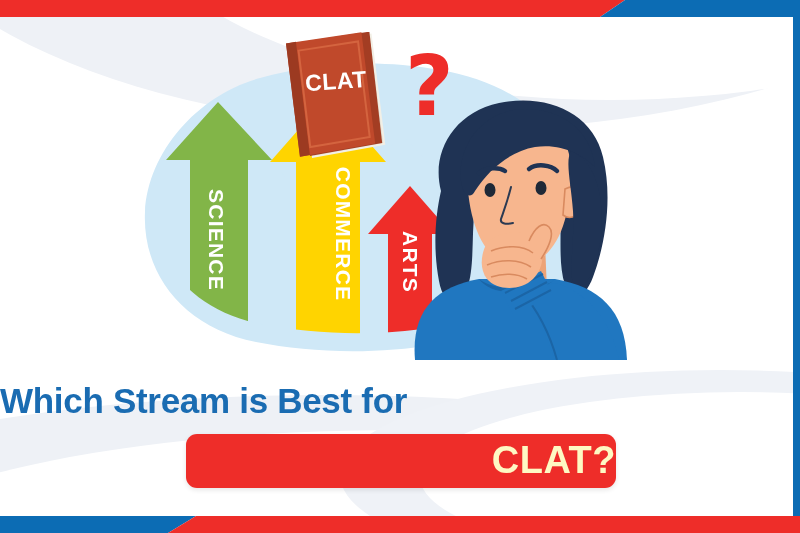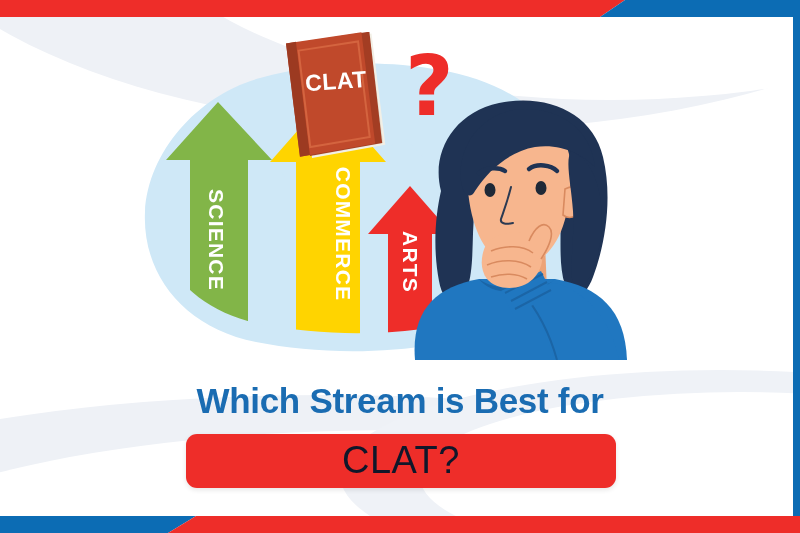--- a/index.html
+++ b/index.html
@@ -108,44 +108,43 @@
   }
 
   
   .person { position: absolute; left: 405px; top: 95px; }
 
   
   .headline {
     position: absolute;
     left: 0; top: 381px;
     width: 800px;
-    text-align: center;
     color: #1a6cb2;
     font-size: 35px;
     font-weight: bold;
     letter-spacing: -0.3px;
     font-family: "Liberation Sans", sans-serif;
   }
   .cta {
     position: absolute;
     left: 186px; top: 434px;
     width: 430px; height: 54px;
     border-radius: 11px;
     background: #ee2d29;
     box-shadow: 0 2px 5px rgba(0,0,0,0.10);
   }
   .cta-label {
     position: absolute;
     left: 0; top: 0;
     width: 430px; height: 54px;
     line-height: 52px;
-    text-align: center;
-    color: #0f172a;
+    text-align: right;
+    color: #fef9c3;
     font-size: 38px;
-    font-weight: normal;
+    font-weight: bold;
     letter-spacing: 0.5px;
   }
 </style>
 </head>
 <body>
 
 <div id="poster">
 
   <div class="bg-layer">
     <div class="swoosh swoosh-a"></div>

